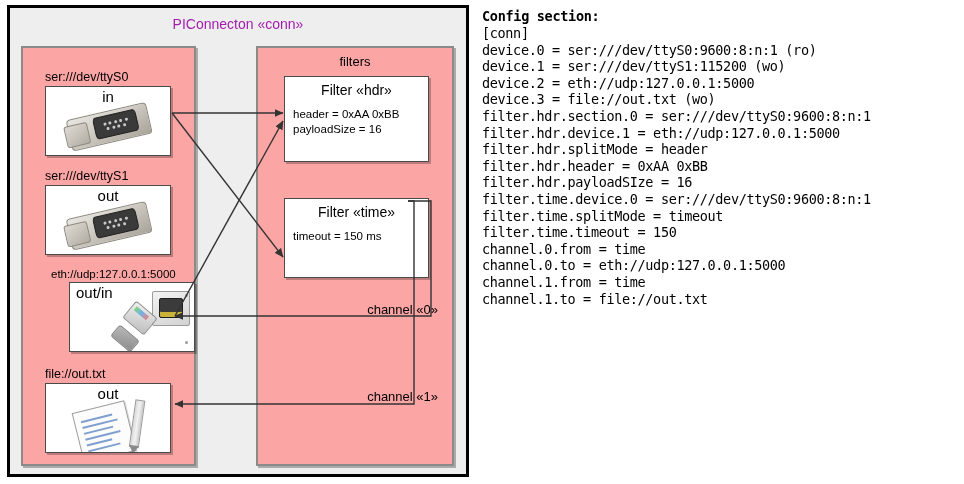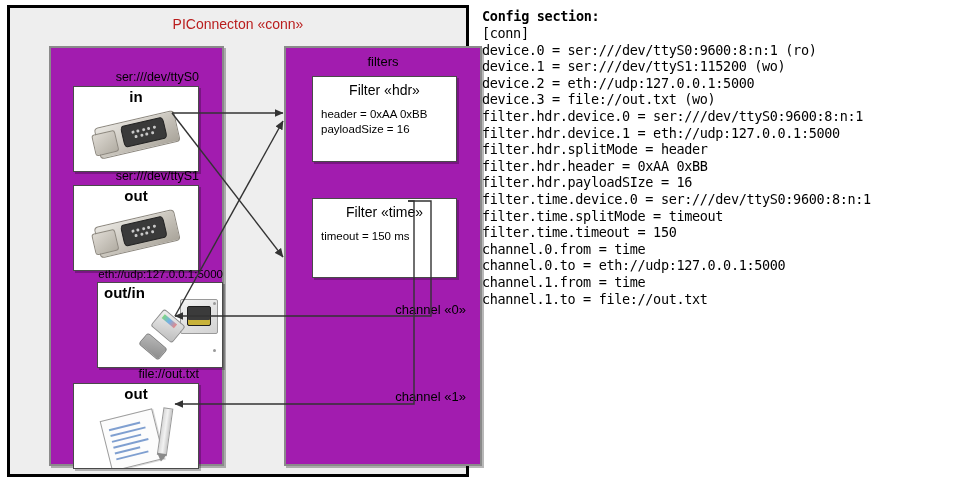--- a/index.html
+++ b/index.html
@@ -9,49 +9,47 @@
     -webkit-font-smoothing:antialiased;
   }
 
   
   #diagram{
     position:absolute;left:7px;top:5px;width:462px;height:472px;
     background:#eeeeee;border:3px solid #000000;box-sizing:border-box;
   }
   #diagram-title{
     position:absolute;left:0;top:8px;width:100%;text-align:center;
-    font-size:14px;color:#b91c1c;
+    font-size:14px;color:#a21caf;
   }
 
   .panel{
-    position:absolute;background:#a21caf;
+    position:absolute;background:#fca5a5;
     border:2px solid #8a8a8a;box-sizing:border-box;
     box-shadow:2px 2px 0 rgba(0,0,0,.28);
-    margin-left:28px;
   }
   .panel-title{
     position:absolute;left:0;top:6px;width:100%;text-align:center;
     font-size:13px;color:#000;
   }
 
   #devices-panel{left:11px;top:38px;width:175px;height:420px;}
   #filters-panel{left:246px;top:38px;width:198px;height:420px;}
 
   
   .dev{position:absolute;width:126px;}
   .dev-label{
-    text-align:right;font-size:12.5px;color:#000;
+    text-align:left;font-size:12.5px;color:#000;
     margin-bottom:2px;white-space:nowrap;
   }
   .dev-box{
-    position:relative;height:86px;background:#ffffff;
+    position:relative;height:70px;background:#ffffff;
     border:1.5px solid #4a4a4a;box-sizing:border-box;
     box-shadow:2px 2px 0 rgba(0,0,0,.25);
     overflow:hidden;
-    font-weight:bold;
   }
   .dev-dir{
     position:absolute;left:0;top:1px;width:100%;text-align:center;
     font-size:15px;color:#000;z-index:3;
   }
   .dev-dir.left{text-align:left;left:6px;width:auto;}
 
   .icon-holder{
     position:absolute;left:0;top:0;width:100%;height:100%;
     display:flex;align-items:center;justify-content:center;
@@ -318,21 +316,21 @@
 </div>
 
 <div id="config">
   <div id="config-heading">Config section:</div>
   <div id="config-lines">
       <div class="cfg-line">[conn]</div>
       <div class="cfg-line">device.0 = ser:///dev/ttyS0:9600:8:n:1 (ro)</div>
       <div class="cfg-line">device.1 = ser:///dev/ttyS1:115200 (wo)</div>
       <div class="cfg-line">device.2 = eth://udp:127.0.0.1:5000</div>
       <div class="cfg-line">device.3 = file://out.txt (wo)</div>
-      <div class="cfg-line">filter.hdr.device.0 = ser:///dev/ttyS0:9600:8:n:1</div>
+      <div class="cfg-line">filter.hdr.section.0 = ser:///dev/ttyS0:9600:8:n:1</div>
       <div class="cfg-line">filter.hdr.device.1 = eth://udp:127.0.0.1:5000</div>
       <div class="cfg-line">filter.hdr.splitMode = header</div>
       <div class="cfg-line">filter.hdr.header = 0xAA 0xBB</div>
       <div class="cfg-line">filter.hdr.payloadSIze = 16</div>
       <div class="cfg-line">filter.time.device.0 = ser:///dev/ttyS0:9600:8:n:1</div>
       <div class="cfg-line">filter.time.splitMode = timeout</div>
       <div class="cfg-line">filter.time.timeout = 150</div>
       <div class="cfg-line">channel.0.from = time</div>
       <div class="cfg-line">channel.0.to = eth://udp:127.0.0.1:5000</div>
       <div class="cfg-line">channel.1.from = time</div>

